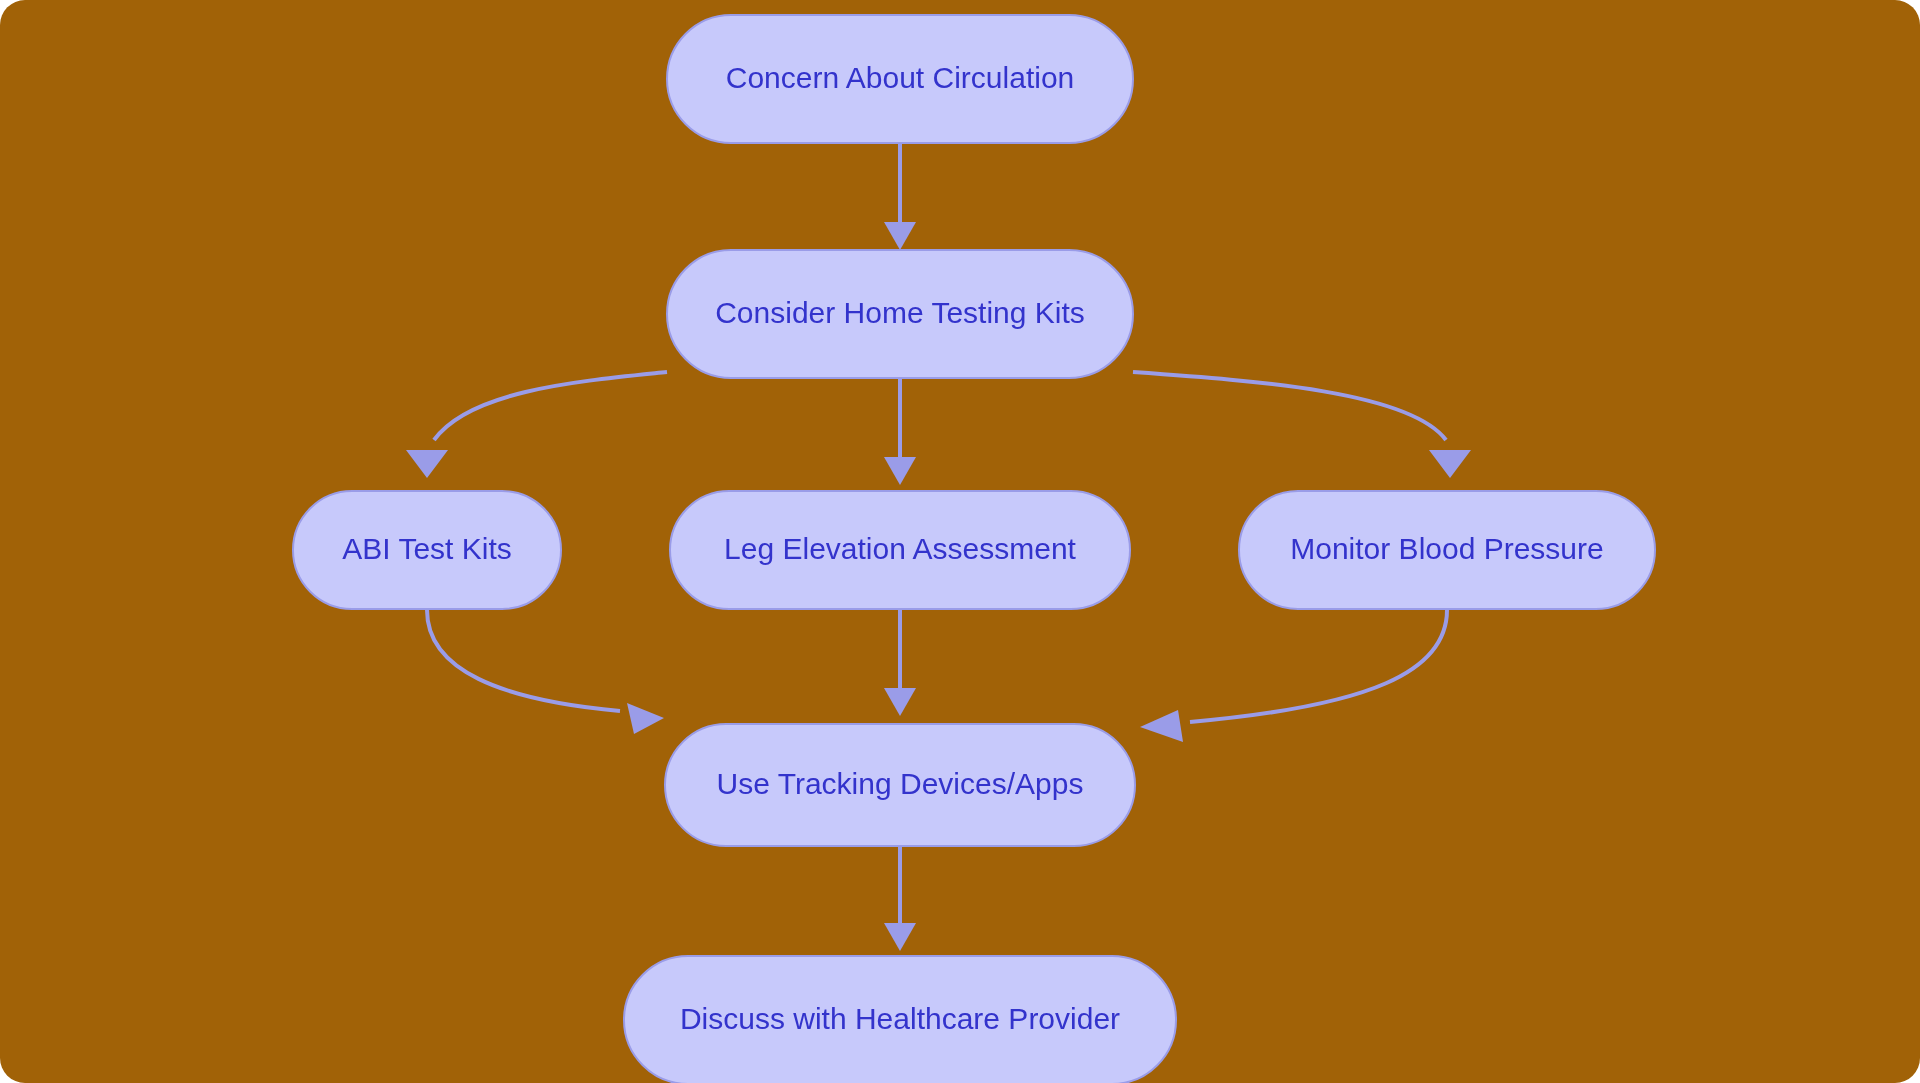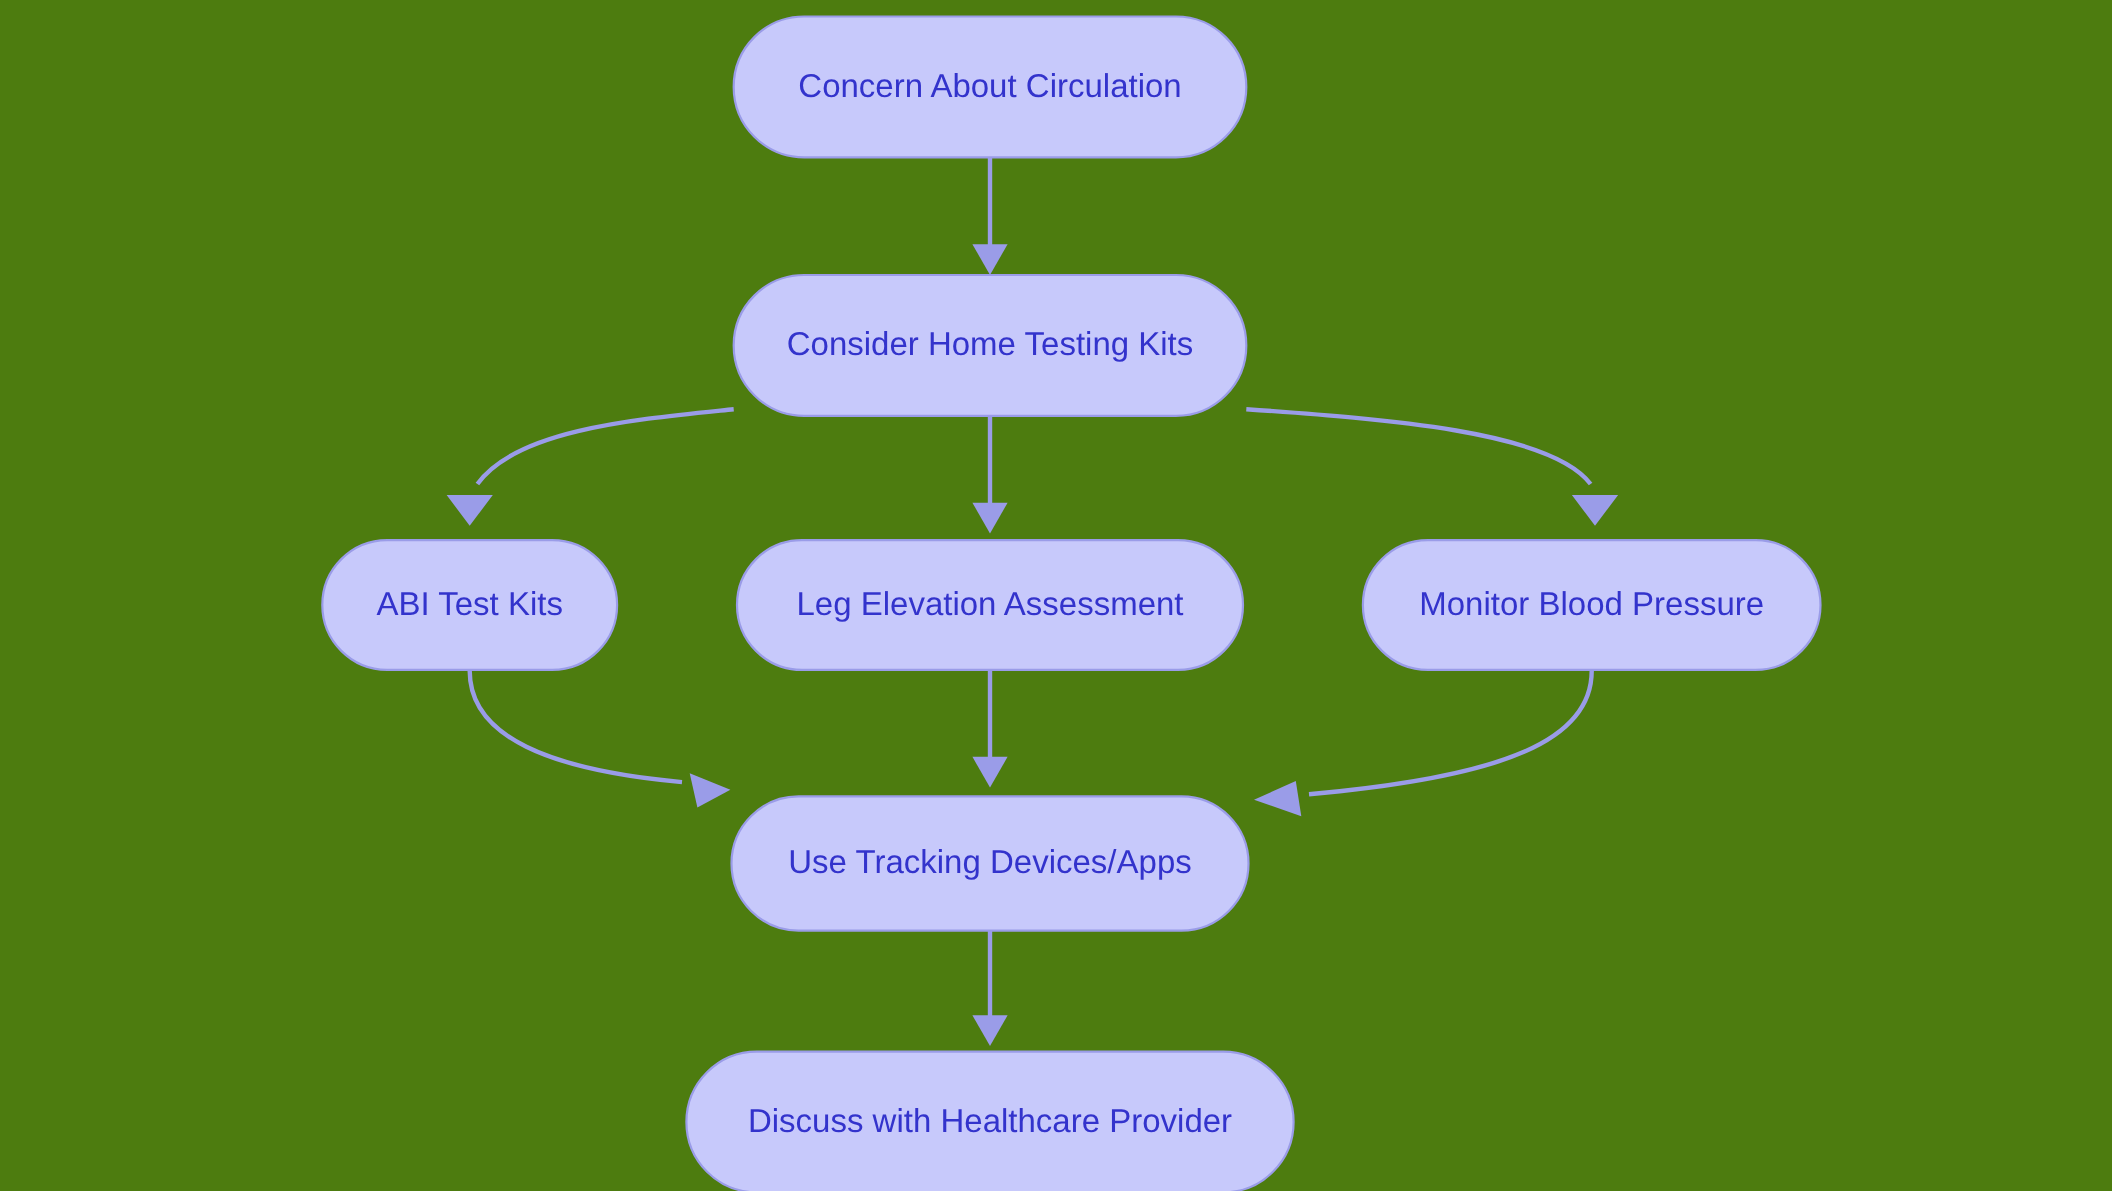--- a/index.html
+++ b/index.html
@@ -11,21 +11,22 @@
   body {
     width: 1920px;
     height: 1083px;
     overflow: hidden;
     font-family: "Liberation Sans", "DejaVu Sans", sans-serif;
   }
   #flowchart-canvas {
     position: relative;
     width: 1920px;
     height: 1083px;
-    background: #4d7c0f;
+    background: #a16207;
+    border-radius: 25px;
   }
   #flow-svg {
     position: absolute;
     top: 0;
     left: 0;
     width: 1920px;
     height: 1083px;
     display: block;
   }
   .node-shape {

